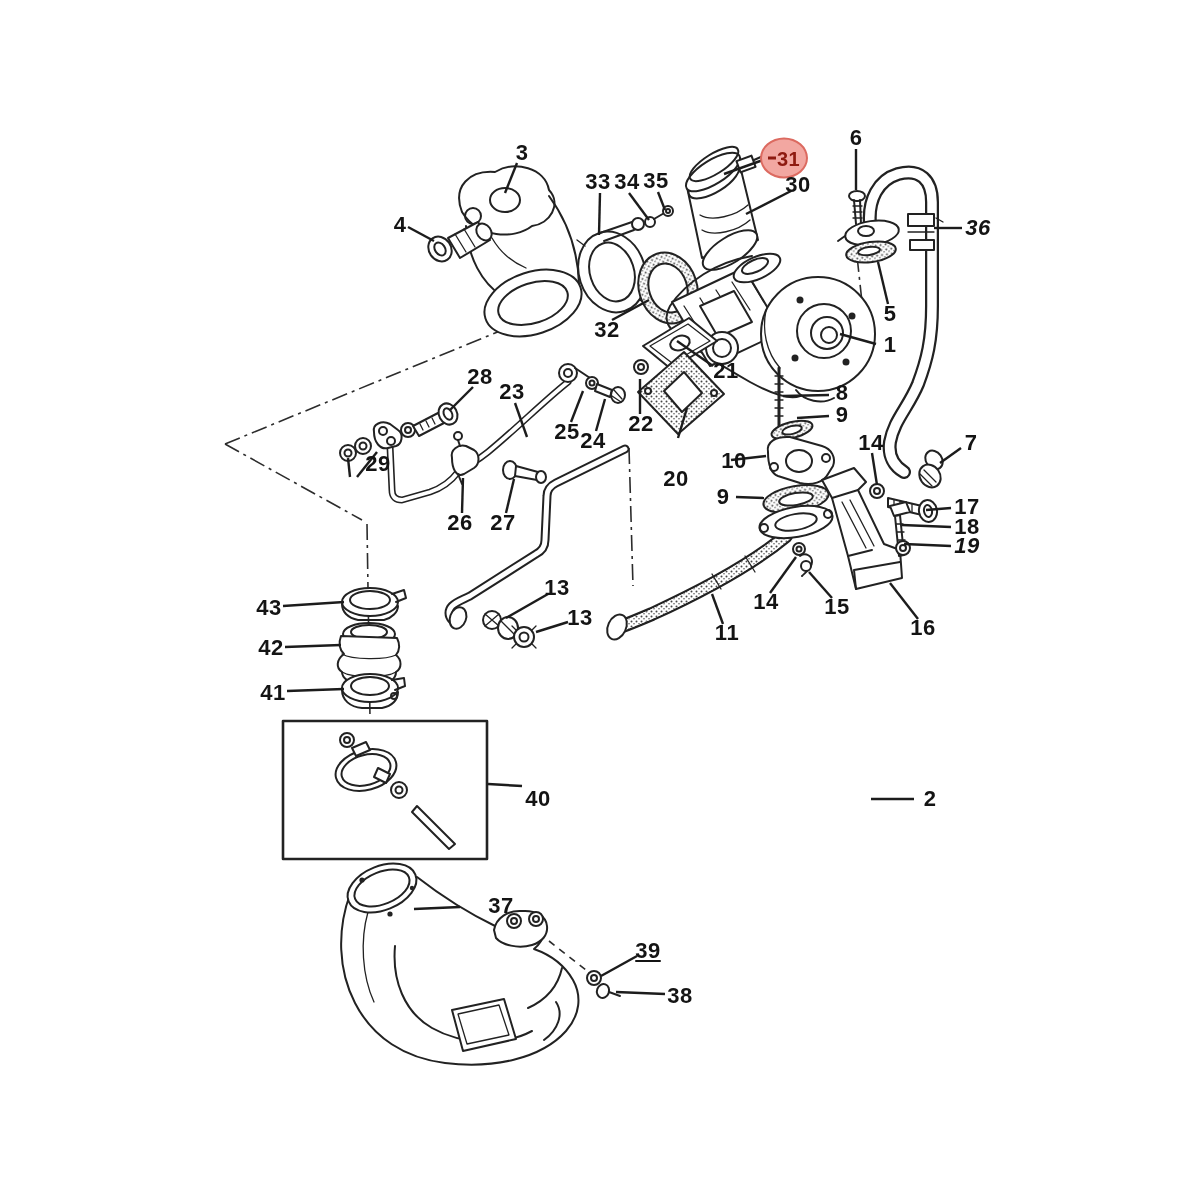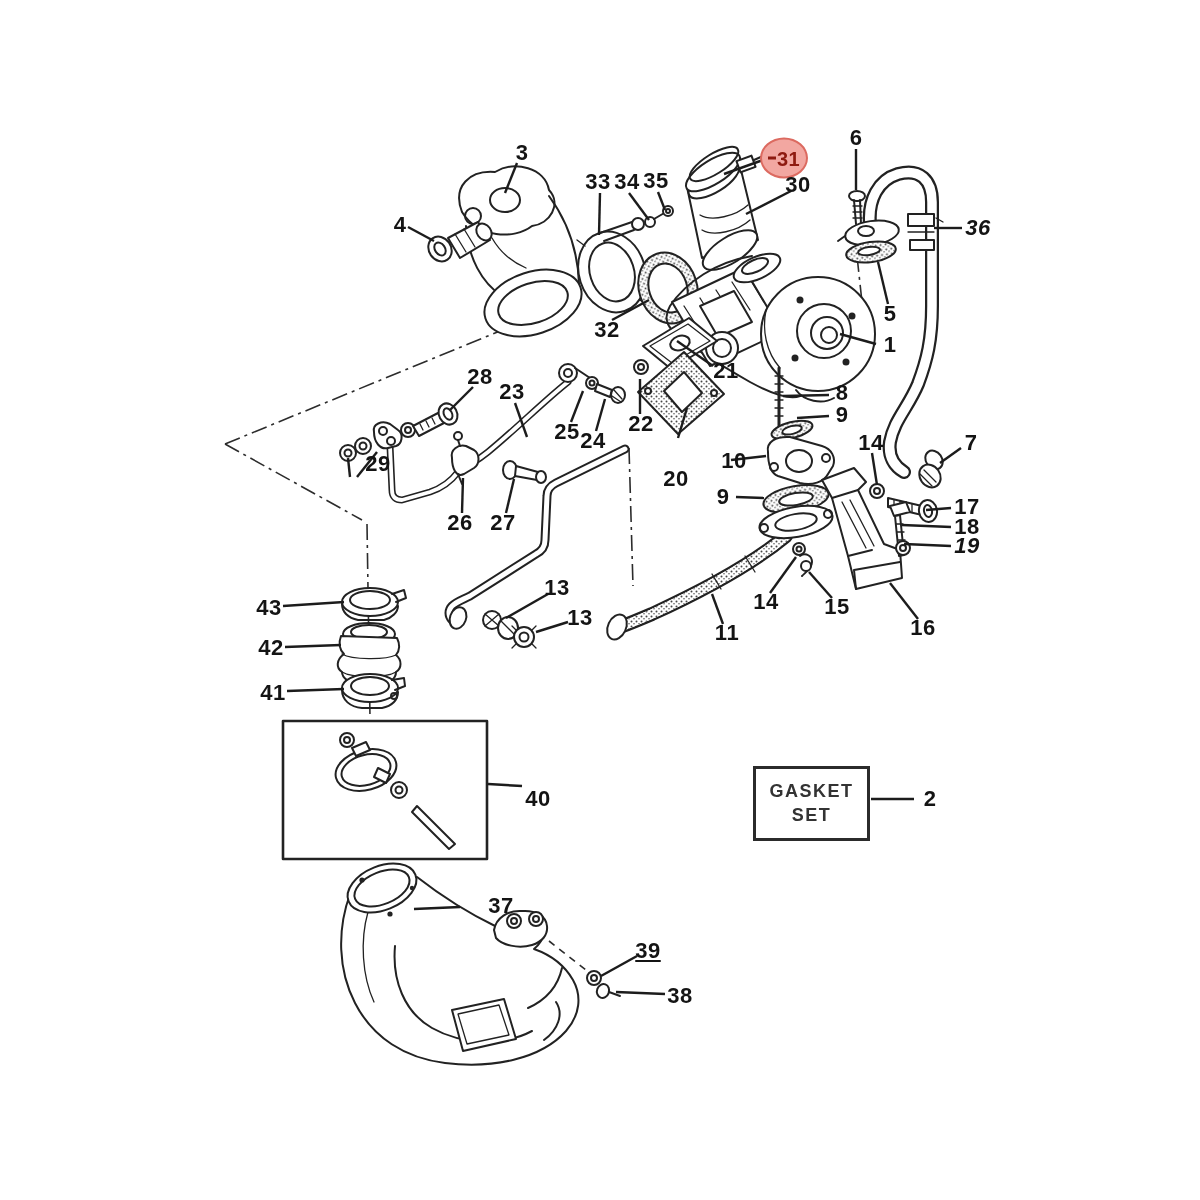--- a/index.html
+++ b/index.html
@@ -417,24 +417,20 @@
         <line x1="285" y1="647" x2="341" y2="645" class="leader"></line>
         <line x1="287" y1="691" x2="344" y2="689" class="leader"></line>
         <line x1="522" y1="786" x2="488" y2="784" class="leader"></line>
         <line x1="914" y1="799" x2="871" y2="799" class="leader"></line>
         <line x1="460" y1="907" x2="414" y2="909" class="leader"></line>
         <line x1="637" y1="956" x2="601" y2="976" class="leader"></line>
         <line x1="665" y1="994" x2="616" y2="992" class="leader"></line>
       </g>
   </svg>
 
-  <div class="gasket-box">
-    <span>GASKET</span>
-    <span>SET</span>
-  </div>
 
 <div class="callout" style="left: 522px; top: 153px;">3</div>
     <div class="callout" style="left: 400px; top: 225px;">4</div>
     <div class="callout" style="left: 598px; top: 182px;">33</div>
     <div class="callout" style="left: 627px; top: 182px;">34</div>
     <div class="callout" style="left: 656px; top: 181px;">35</div>
     <div class="callout hl" style="left: 784px; top: 158px;">31</div>
     <div class="callout" style="left: 798px; top: 185px;">30</div>
     <div class="callout" style="left: 856px; top: 138px;">6</div>
     <div class="callout" style="left: 978px; top: 228px; font-style: italic;">36</div>

